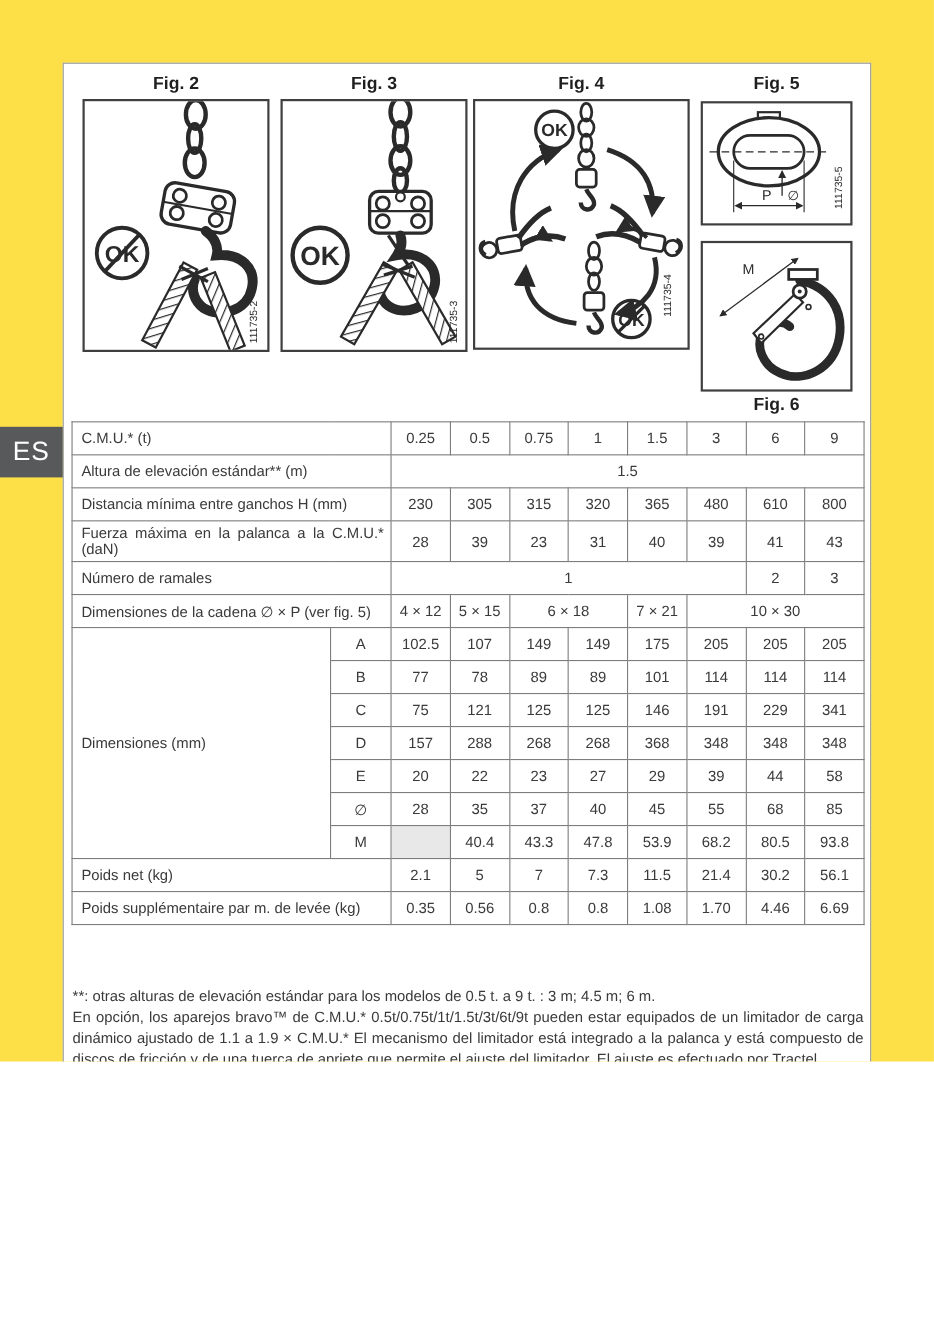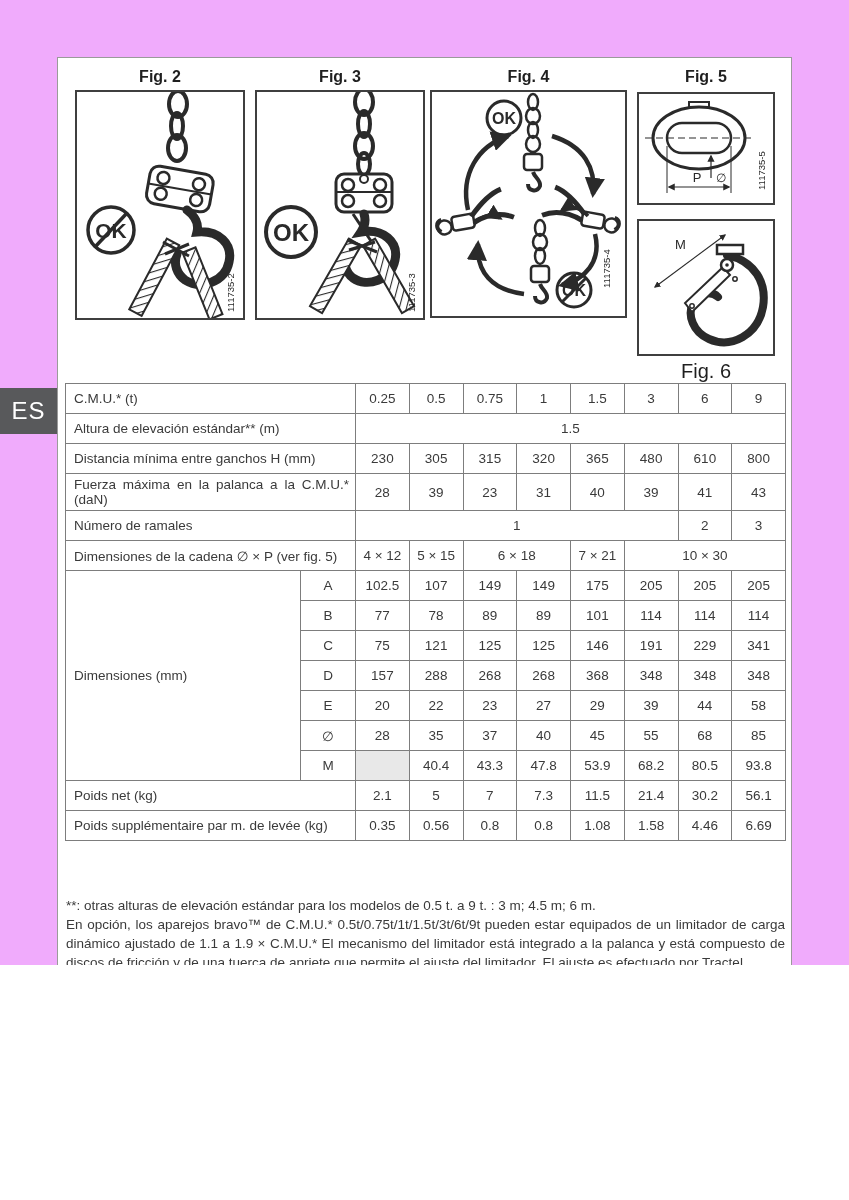--- a/index.html
+++ b/index.html
@@ -4,25 +4,25 @@
 <style>
   :root{
     --border:#7d7d7d;
     --ink:#3a3a3a;
     --art:#2a2a2a;
     --tabbg:#58595b;
     --shade:#e8e8e8;
   }
   *{box-sizing:border-box;margin:0;padding:0}
   body{background:#fff;font-family:"Liberation Sans",sans-serif;color:var(--ink)}
-  .canvas{position:relative;width:849px;height:965px;background:#f0abfc;overflow:hidden}
+  .canvas{position:relative;width:849px;height:965px;background:#fde047;overflow:hidden}
   .page-frame{position:absolute;left:57px;top:57px;width:735px;height:1085px;border:1px solid #9a9a9a;background:#fff}
   .fig-label{position:absolute;top:68px;height:20px;font-weight:bold;font-size:16px;color:#1f1f1f;text-align:center}
   .fig-box{position:absolute;border:2px solid #3f3f3f;background:#fff}
-  .fig6-label{position:absolute;top:360px;left:637px;width:138px;text-align:center;font-weight:normal;font-size:20px;color:#1f1f1f}
+  .fig6-label{position:absolute;top:360px;left:637px;width:138px;text-align:center;font-weight:bold;font-size:16px;color:#1f1f1f}
   .lang-tab{position:absolute;left:0;top:388px;width:57px;height:46px;background:var(--tabbg);color:#fff;
     display:flex;align-items:center;justify-content:center;font-size:24px;font-weight:normal;letter-spacing:1px}
   
   .tbl-wrap{position:absolute;left:65px;top:383px}
   table{border-collapse:collapse;table-layout:fixed;width:720px;font-size:13.5px;color:var(--ink)}
   td{border:1px solid var(--border);height:30px;padding:3px 6px;background:#fff;overflow:hidden}
   td.lbl{text-align:justify;padding-left:8px}
   td.key,td.val{text-align:center;padding:3px 2px}
   td.shaded{background:var(--shade)}
   
@@ -403,21 +403,21 @@
             <td class="val">30.2</td>
             <td class="val">56.1</td>
           </tr>
           <tr>
             <td class="lbl" colspan="2">Poids supplémentaire par m. de levée (kg)</td>
             <td class="val">0.35</td>
             <td class="val">0.56</td>
             <td class="val">0.8</td>
             <td class="val">0.8</td>
             <td class="val">1.08</td>
-            <td class="val">1.58</td>
+            <td class="val">1.70</td>
             <td class="val">4.46</td>
             <td class="val">6.69</td>
           </tr>
         </tbody>
     </table>
   </div>
 
   <div class="footnotes">
     <div class="fn-line1">**: otras alturas de elevación estándar para los modelos de 0.5 t. a 9 t. : 3 m; 4.5 m; 6 m.</div>
     <div class="fn-para">En opción, los aparejos bravo™ de C.M.U.* 0.5t/0.75t/1t/1.5t/3t/6t/9t pueden estar equipados de un limitador de carga dinámico ajustado de 1.1 a 1.9 × C.M.U.* El mecanismo del limitador está integrado a la palanca y está compuesto de discos de fricción y de una tuerca de apriete que permite el ajuste del limitador. El ajuste es efectuado por Tractel.</div>

